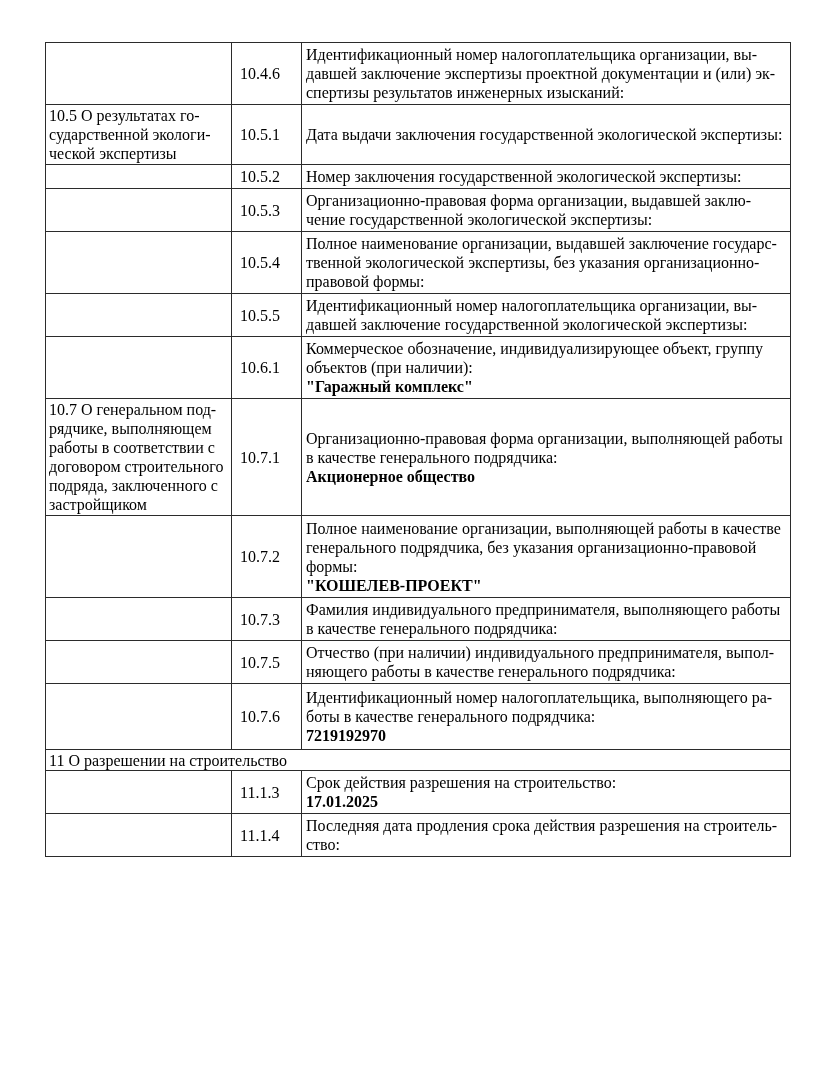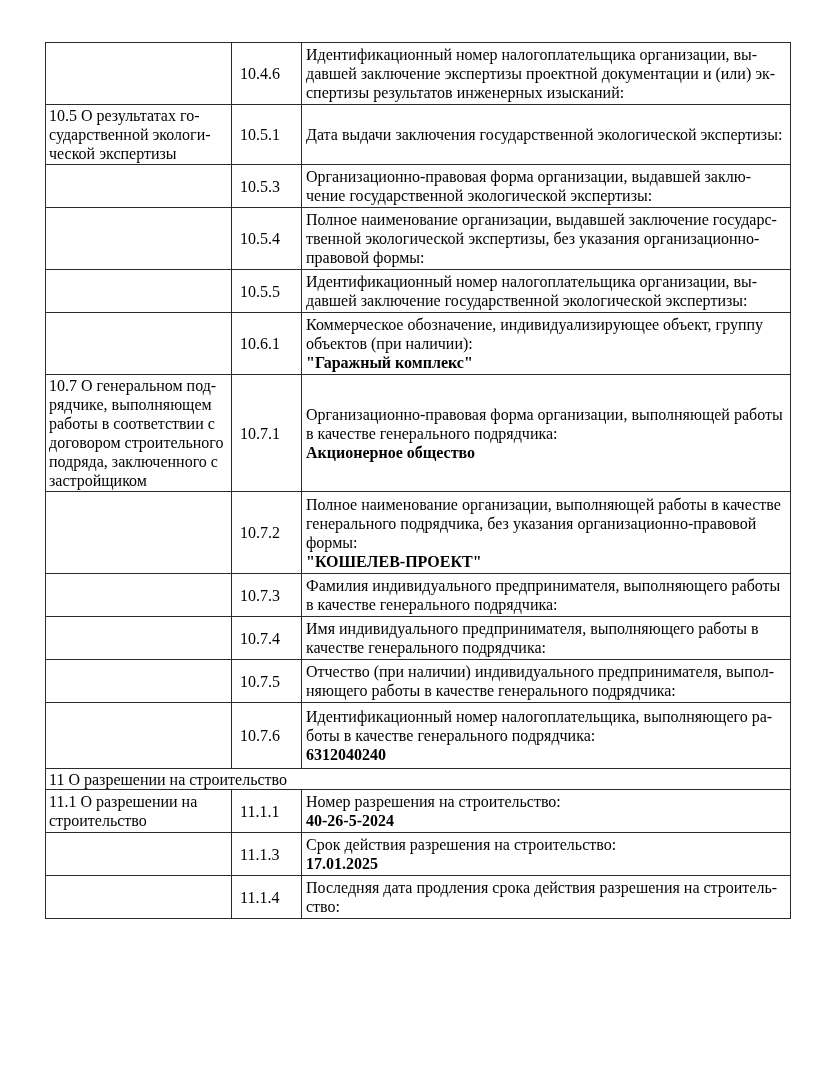--- a/index.html
+++ b/index.html
@@ -60,20 +60,25 @@
         <td class="c2">10.4.6</td>
         <td class="c3"><span>Идентификационный номер налогоплательщика организации, вы­давшей заключение экспертизы проектной документации и (или) эк­спертизы результатов инженерных изысканий:</span><span class="val"></span></td>
       </tr>
 
       <tr style="height:58px">
         <td class="c1">10.5 О результатах го­сударственной экологи­ческой экспертизы</td>
         <td class="c2">10.5.1</td>
         <td class="c3"><span>Дата выдачи заключения государственной экологической эксперти­зы:</span><span class="val"></span></td>
       </tr>
 
+      <tr style="height:23px">
+        <td class="c1"></td>
+        <td class="c2">10.5.2</td>
+        <td class="c3"><span>Номер заключения государственной экологической экспертизы:</span><span class="val"></span></td>
+      </tr>
 
       <tr style="height:41px">
         <td class="c1"></td>
         <td class="c2">10.5.3</td>
         <td class="c3"><span>Организационно-правовая форма организации, выдавшей заклю­чение государственной экологической экспертизы:</span><span class="val"></span></td>
       </tr>
 
       <tr style="height:56px">
         <td class="c1"></td>
         <td class="c2">10.5.4</td>
@@ -104,47 +109,37 @@
         <td class="c2">10.7.2</td>
         <td class="c3"><span>Полное наименование организации, выполняющей работы в качес­тве генерального подрядчика, без указания организационно-пра­вовой формы:</span><span class="val">"КОШЕЛЕВ-ПРОЕКТ"</span></td>
       </tr>
 
       <tr style="height:38px">
         <td class="c1"></td>
         <td class="c2">10.7.3</td>
         <td class="c3"><span>Фамилия индивидуального предпринимателя, выполняющего ра­боты в качестве генерального подрядчика:</span><span class="val"></span></td>
       </tr>
 
-      <tr style="height:36px">
-        <td class="c1"></td>
-        <td class="c2">10.7.4</td>
-        <td class="c3"><span>Имя индивидуального предпринимателя, выполняющего работы в качестве генерального подрядчика:</span><span class="val"></span></td>
-      </tr>
 
       <tr style="height:39px">
         <td class="c1"></td>
         <td class="c2">10.7.5</td>
         <td class="c3"><span>Отчество (при наличии) индивидуального предпринимателя, выпол­няющего работы в качестве генерального подрядчика:</span><span class="val"></span></td>
       </tr>
 
       <tr style="height:66px">
         <td class="c1"></td>
         <td class="c2">10.7.6</td>
-        <td class="c3"><span>Идентификационный номер налогоплательщика, выполняющего ра­боты в качестве генерального подрядчика:</span><span class="val">6312040240</span></td>
+        <td class="c3"><span>Идентификационный номер налогоплательщика, выполняющего ра­боты в качестве генерального подрядчика:</span><span class="val">7219192970</span></td>
       </tr>
 
       <tr style="height:21px">
         <td class="c-span" colspan="3">11 О разрешении на строительство</td>
       </tr>
 
-      <tr style="height:40px">
-        <td class="c1">11.1 О разрешении на строительство</td>
-        <td class="c2">11.1.1</td>
-        <td class="c3"><span>Номер разрешения на строительство:</span><span class="val">40-26-5-2024</span></td>
-      </tr>
 
 
       <tr style="height:41px">
         <td class="c1"></td>
         <td class="c2">11.1.3</td>
         <td class="c3"><span>Срок действия разрешения на строительство:</span><span class="val">17.01.2025</span></td>
       </tr>
 
       <tr style="height:37px">
         <td class="c1"></td>

